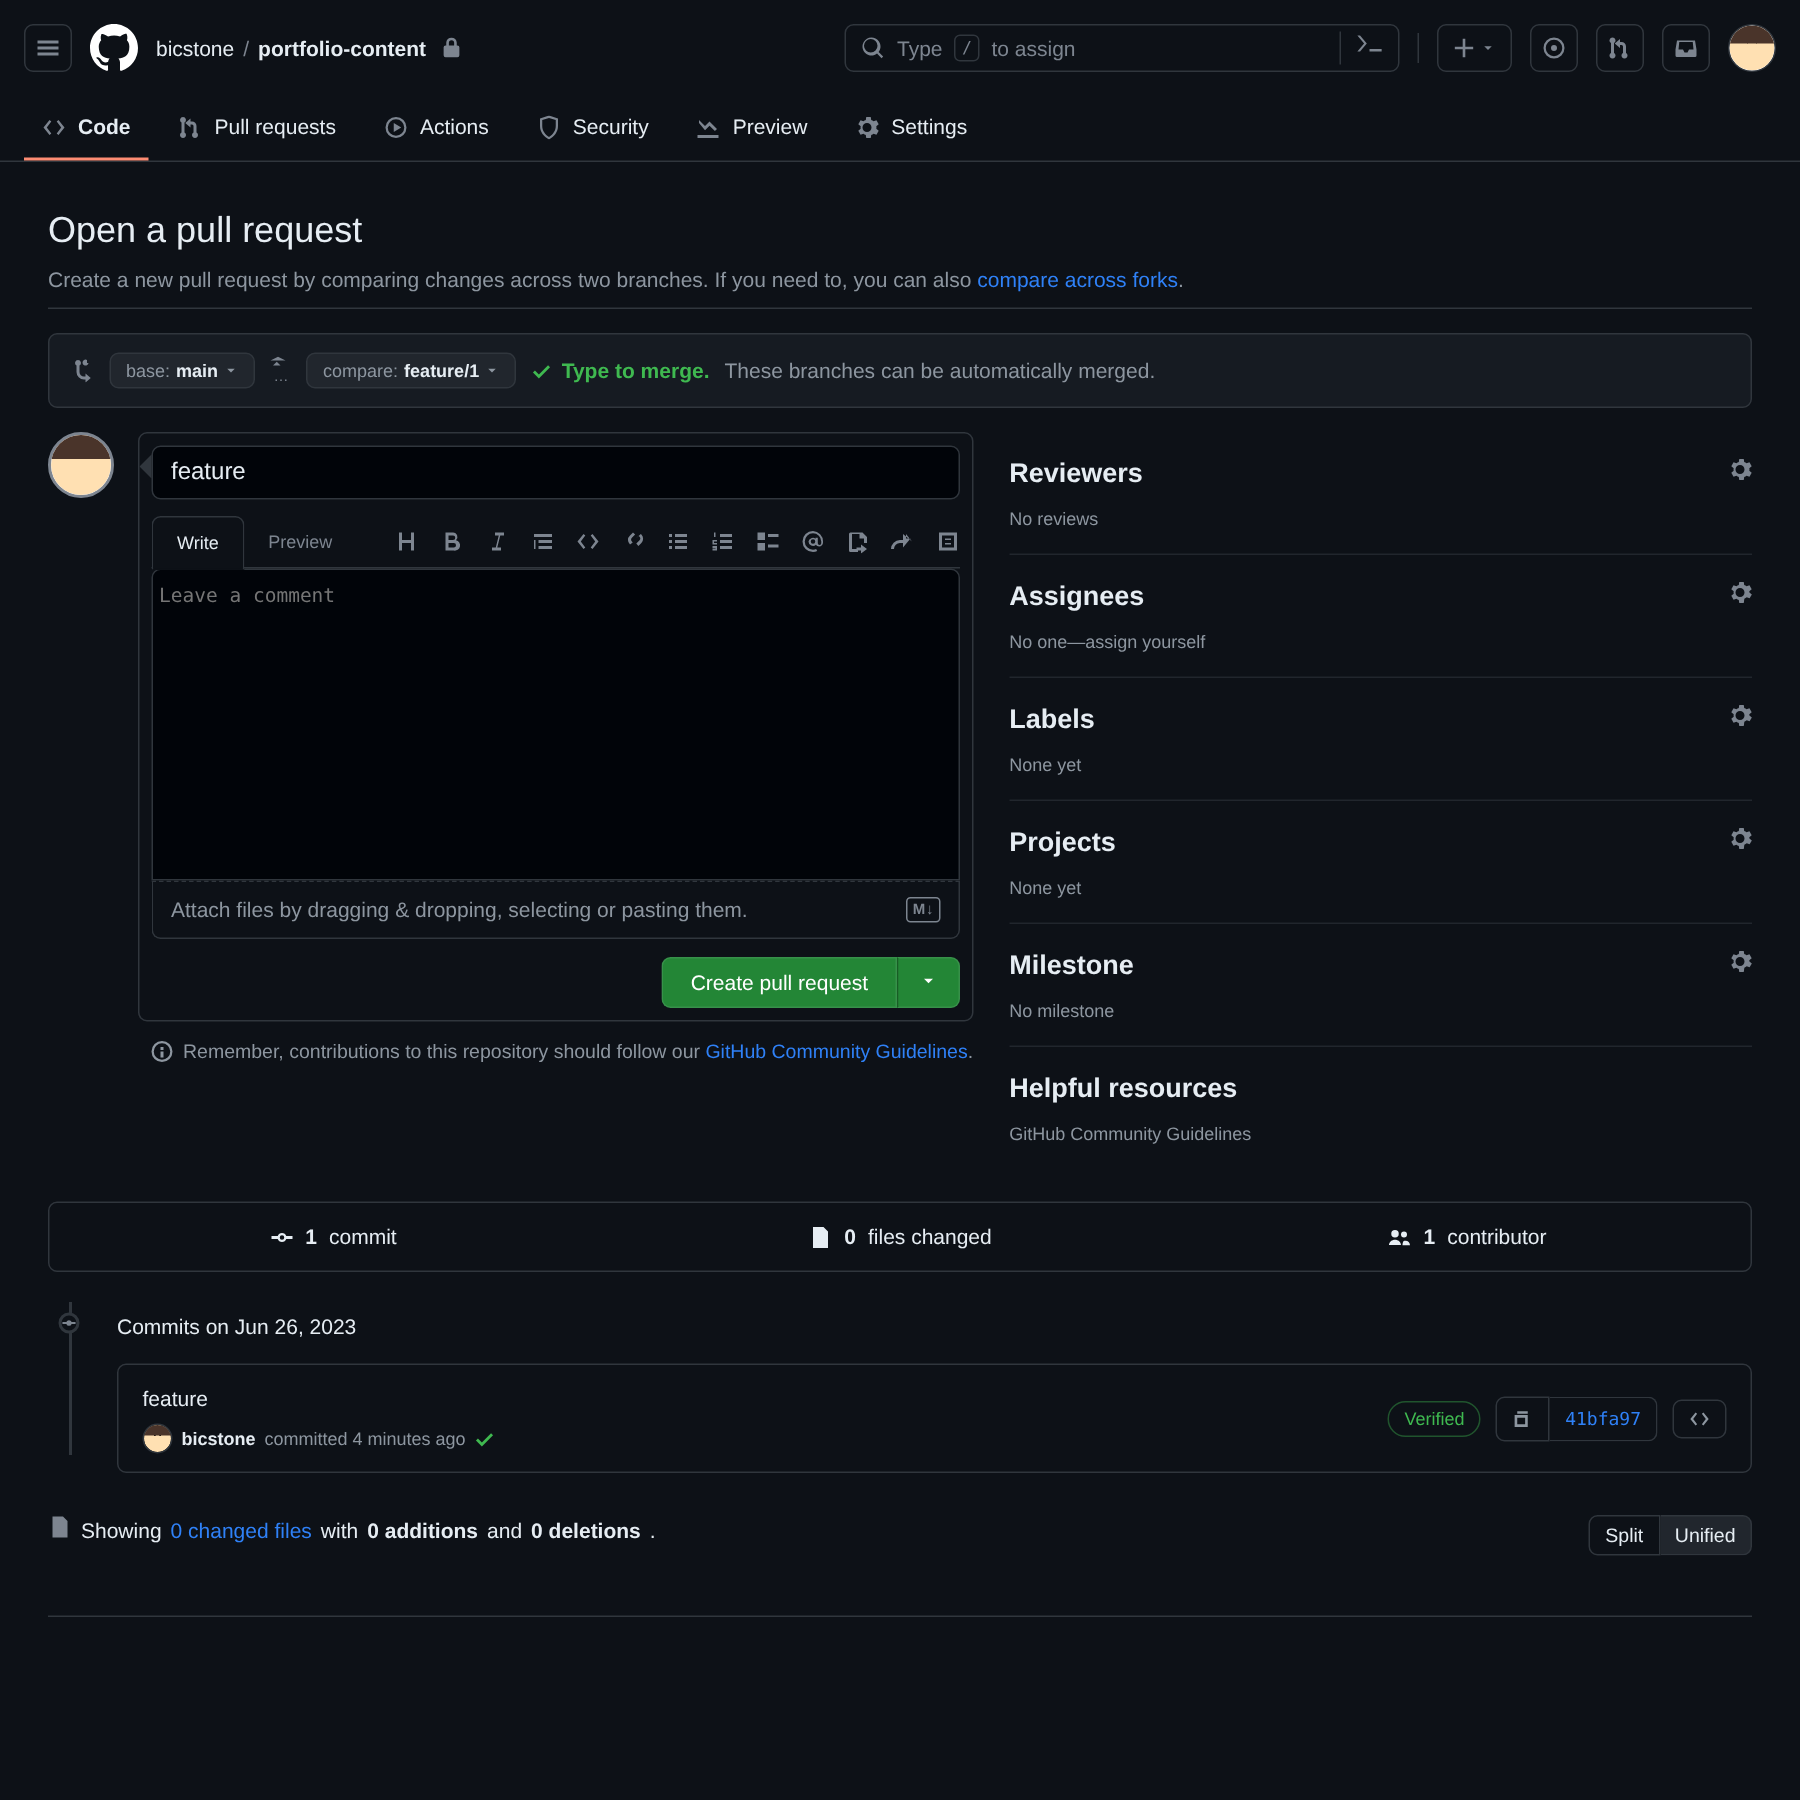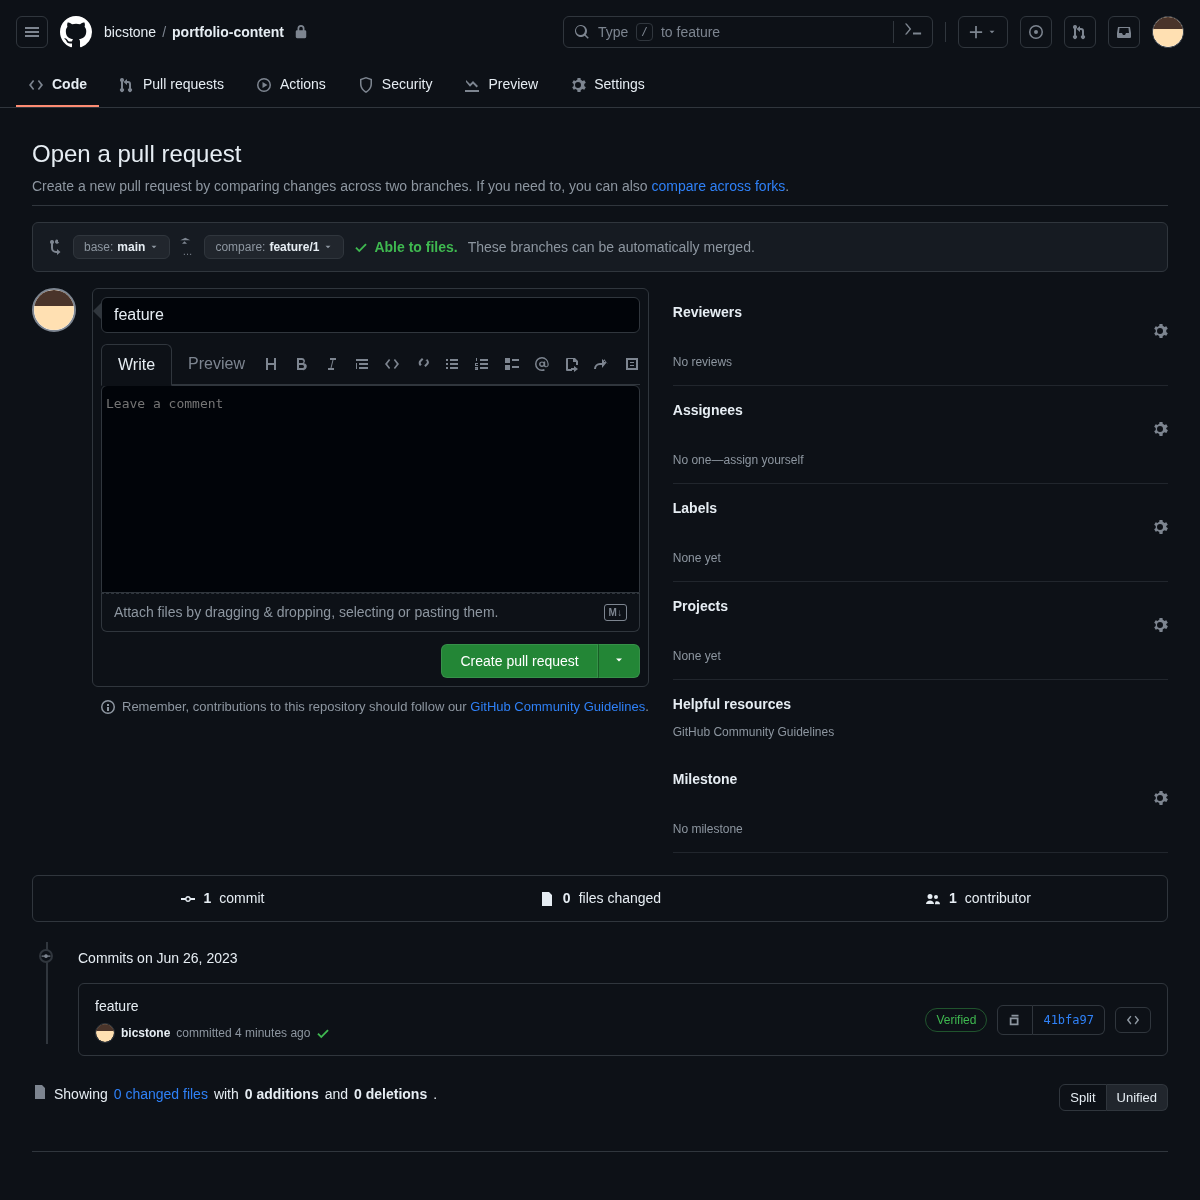--- a/index.html
+++ b/index.html
@@ -112,21 +112,21 @@
   .form-box::before {
     content:""; position:absolute; left:-8px; top:14px;
     border:8px solid transparent; border-right-color: var(--border);
   }
   .title-input {
     width:100%; background:#010409; border:1px solid var(--border); color:var(--text);
     border-radius:6px; padding:8px 12px; font-size:16px;
   }
   .tabs-row { display:flex; align-items:center; margin-top:10px; }
   .ed-tab {
-    padding:8px 16px; font-size:16px; color:var(--text-muted); cursor:pointer;
+    padding:8px 16px; font-size:12px; color:var(--text-muted); cursor:pointer;
   }
   .ed-tab.active {
     color:var(--text); border:1px solid var(--border); border-bottom-color: var(--bg);
     border-radius:6px 6px 0 0; background:var(--bg); position:relative; top:1px; z-index:2;
   }
   .toolbar { margin-left:auto; display:flex; gap:14px; color:var(--text-muted); }
   .toolbar span { cursor:pointer; display:inline-flex; }
   .textarea-wrap { }
   .textarea-top {
     border:1px solid var(--border); border-radius:6px 6px 0 0; background:#010409;
@@ -155,22 +155,22 @@
     border-radius:0 6px 6px 0; padding:8px 14px; cursor:pointer;
   }
 
   .guidelines { margin-top:10px; display:flex; align-items:center; gap:6px;
     color:var(--text-secondary); font-size:13px; padding-left:8px;}
   .guidelines svg { color:var(--text-secondary); }
 
   
   .sidebar { flex:1; padding-left:8px; }
   .side-sec { border-bottom:1px solid #21262d; padding:14px 0; }
-  .side-sec .hdr { display:flex; align-items:flex-start; font-size:14px; font-weight:600;
-    color:var(--text);flex-direction:column; }
+  .side-sec .hdr { display:flex; align-items:center; font-size:18px; font-weight:600;
+    color:var(--text); }
   .side-sec .hdr .gear { margin-left:auto; color:var(--text-muted); cursor:pointer;}
   .side-sec .val { color:var(--text-secondary); font-size:12px; margin-top:8px; }
   .side-sec .val a { color:var(--text-secondary); }
   .side-sec.help { border-bottom:none; }
   .side-sec.help .val { color:var(--link); }
 
   
   .stats-row {
     margin-top:22px; border:1px solid var(--border); border-radius:6px;
     display:flex; align-items:stretch;
@@ -253,21 +253,21 @@
           <path d="M4 6V4a4 4 0 1 1 8 0v2h.5A1.5 1.5 0 0 1 14 7.5v6A1.5 1.5 0 0 1 12.5 15h-9A1.5 1.5 0 0 1 2 13.5v-6A1.5 1.5 0 0 1 3.5 6H4zm2 0h4V4a2 2 0 1 0-4 0v2z"></path>
         </svg>
     </div>
     <div class="flex-spacer"></div>
     <div class="search-box">
       <svg width="16" height="16" viewBox="0 0 16 16">
           <path d="M10.68 11.74a6 6 0 1 1 1.06-1.06l3.04 3.04-1.06 1.06-3.04-3.04zM11 6.5A4.5 4.5 0 1 0 2 6.5a4.5 4.5 0 0 0 9 0z"></path>
         </svg>
       <span>Type</span>
       <kbd>/</kbd>
-      <span>to feature</span>
+      <span>to assign</span>
       <span class="cmd" style="border-left:1px solid var(--border);padding-left:10px">
         <svg width="18" height="16" viewBox="0 0 20 16">
             <path d="M1 2l5 6-5 6h2l5-6-5-6H1zm9 10h9v2h-9z"></path>
           </svg>
       </span>
     </div>
     <span class="vsep"></span>
     <button class="plus-btn">
       <svg width="14" height="14" viewBox="0 0 16 16">
           <path d="M7 1h2v6h6v2H9v6H7V9H1V7h6z"></path>
@@ -364,21 +364,21 @@
         <span>compare:</span>
         <strong>feature/1</strong>
         <svg width="10" height="10" viewBox="0 0 16 16">
             <path d="M4 6l4 4 4-4z"></path>
           </svg>
       </button>
       <span class="merge-ok">
         <svg width="14" height="14" viewBox="0 0 16 16">
             <path d="M13 4L6 11 3 8l-1.5 1.5L6 14l8.5-8.5z"></path>
           </svg>
-        <span>Able to files.</span>
+        <span>Type to merge.</span>
       </span>
       <span class="merge-msg">These branches can be automatically merged.</span>
     </div>
 
     <div class="form-area">
       <div class="avatar-col">
         <span class="avatar-lg">
             <span class="avatar-face"></span>
           </span>
       </div>
@@ -515,34 +515,34 @@
         </div>
         <div class="side-sec">
           <div class="hdr">
               <span>Projects</span>
             <span class="gear"><svg width="16" height="16" viewBox="0 0 16 16">
                   <path d="M8 5a3 3 0 1 0 0 6 3 3 0 0 0 0-6zm6.3 3l1.6 1.3-1.5 2.6-1.9-.7c-.5.4-1 .7-1.6.9L10.5 15h-3l-.3-2c-.6-.2-1.1-.5-1.6-.9l-1.9.7-1.5-2.6 1.6-1.3a5 5 0 0 1 0-1.8L2.2 5.8l1.5-2.6 1.9.7c.5-.4 1-.7 1.6-.9L7.5 1h3l.3 2c.6.2 1.1.5 1.6.9l1.9-.7 1.5 2.6-1.6 1.3a5 5 0 0 1 0 1.8z"></path>
                 </svg></span>
             </div>
           <div class="val">None yet</div>
         </div>
-        <div class="side-sec help">
-          <div class="hdr">
-              <span>Helpful resources</span>
-            </div>
-          <div class="val"><a>GitHub Community Guidelines</a></div>
-        </div>
         <div class="side-sec">
           <div class="hdr">
               <span>Milestone</span>
             <span class="gear"><svg width="16" height="16" viewBox="0 0 16 16">
                   <path d="M8 5a3 3 0 1 0 0 6 3 3 0 0 0 0-6zm6.3 3l1.6 1.3-1.5 2.6-1.9-.7c-.5.4-1 .7-1.6.9L10.5 15h-3l-.3-2c-.6-.2-1.1-.5-1.6-.9l-1.9.7-1.5-2.6 1.6-1.3a5 5 0 0 1 0-1.8L2.2 5.8l1.5-2.6 1.9.7c.5-.4 1-.7 1.6-.9L7.5 1h3l.3 2c.6.2 1.1.5 1.6.9l1.9-.7 1.5 2.6-1.6 1.3a5 5 0 0 1 0 1.8z"></path>
                 </svg></span>
             </div>
           <div class="val">No milestone</div>
+        </div>
+        <div class="side-sec help">
+          <div class="hdr">
+              <span>Helpful resources</span>
+            </div>
+          <div class="val"><a>GitHub Community Guidelines</a></div>
         </div>
       </div>
     </div>
 
     <div class="stats-row">
       <div class="cell">
         <svg width="16" height="16" viewBox="0 0 16 16">
             <path d="M8 5a3 3 0 0 0-2.83 2H1v2h4.17A3 3 0 0 0 10.83 9H15V7h-4.17A3 3 0 0 0 8 5zm0 1.5A1.5 1.5 0 1 1 8 9.5 1.5 1.5 0 0 1 8 6.5z"></path>
           </svg>
         <strong>1</strong>

